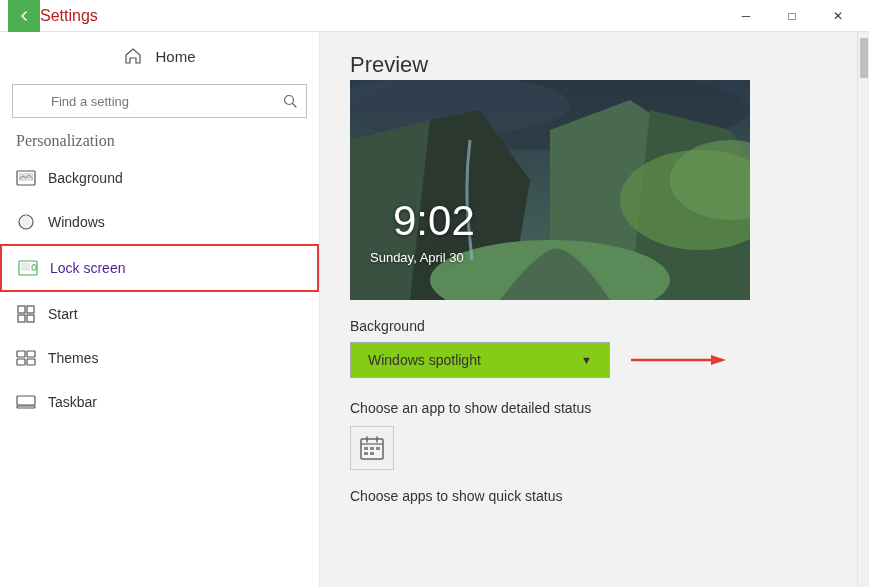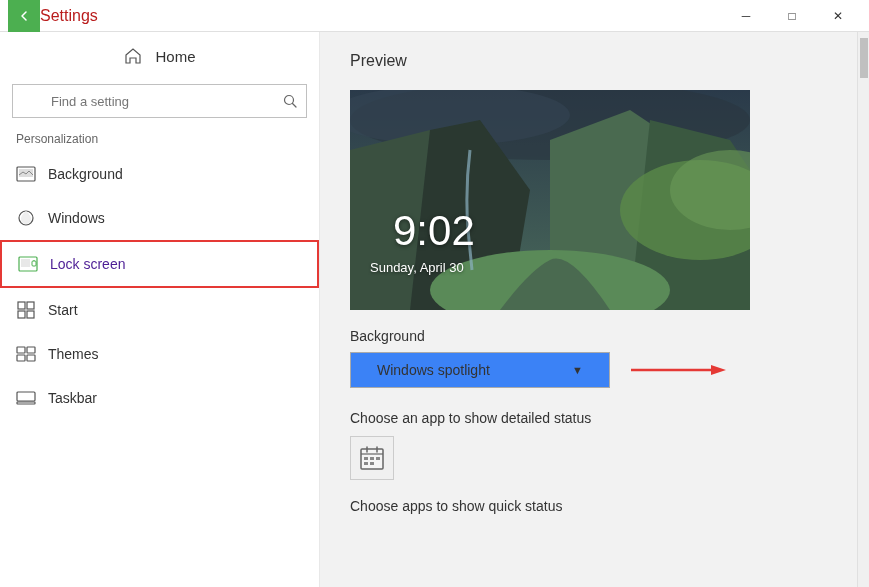--- a/index.html
+++ b/index.html
@@ -100,23 +100,24 @@
       width: 32px;
       height: 32px;
       display: flex;
       align-items: center;
       justify-content: center;
       color: #666;
       font-size: 13px;
     }
 
     .sidebar-section-label {
-      font-size: 12px;
+      font-size: 16px;
       color: #666;
       padding: 4px 16px 6px 16px;
+      font-family: Liberation Serif, serif;
     }
 
     .sidebar-item {
       display: flex;
       align-items: center;
       padding: 12px 16px;
       gap: 12px;
       cursor: pointer;
       font-size: 14px;
       color: #333;
@@ -135,24 +136,24 @@
     }
 
     
     .content {
       flex: 1;
       background: #f2f2f2;
       padding: 20px 30px;
       overflow-y: auto;
     }
     .content-title {
-      font-size: 16px;
+      font-size: 22px;
       font-weight: 300;
       color: #333;
-      margin-bottom: 20px;
+      margin-bottom: 2px;
     }
 
     
     .preview-image {
       width: 400px;
       height: 220px;
       background: linear-gradient(
         160deg,
         #2c3e50 0%,
         #3d5a4e 30%,
@@ -200,24 +201,24 @@
     .dropdown-row {
       display: flex;
       align-items: center;
       gap: 16px;
       margin-bottom: 22px;
     }
     .dropdown {
       width: 260px;
       height: 36px;
       border: 1px solid #aaa;
-      background: #3b82f6;
-      display: flex;
-      align-items: center;
-      padding: 0 26px;
+      background: #84cc16;
+      display: flex;
+      align-items: center;
+      padding: 0 17px;
       cursor: pointer;
       position: relative;
     }
     .dropdown-text {
       flex: 1;
       font-size: 14px;
       color: #333;
     }
     .dropdown-arrow {
       font-size: 11px;

